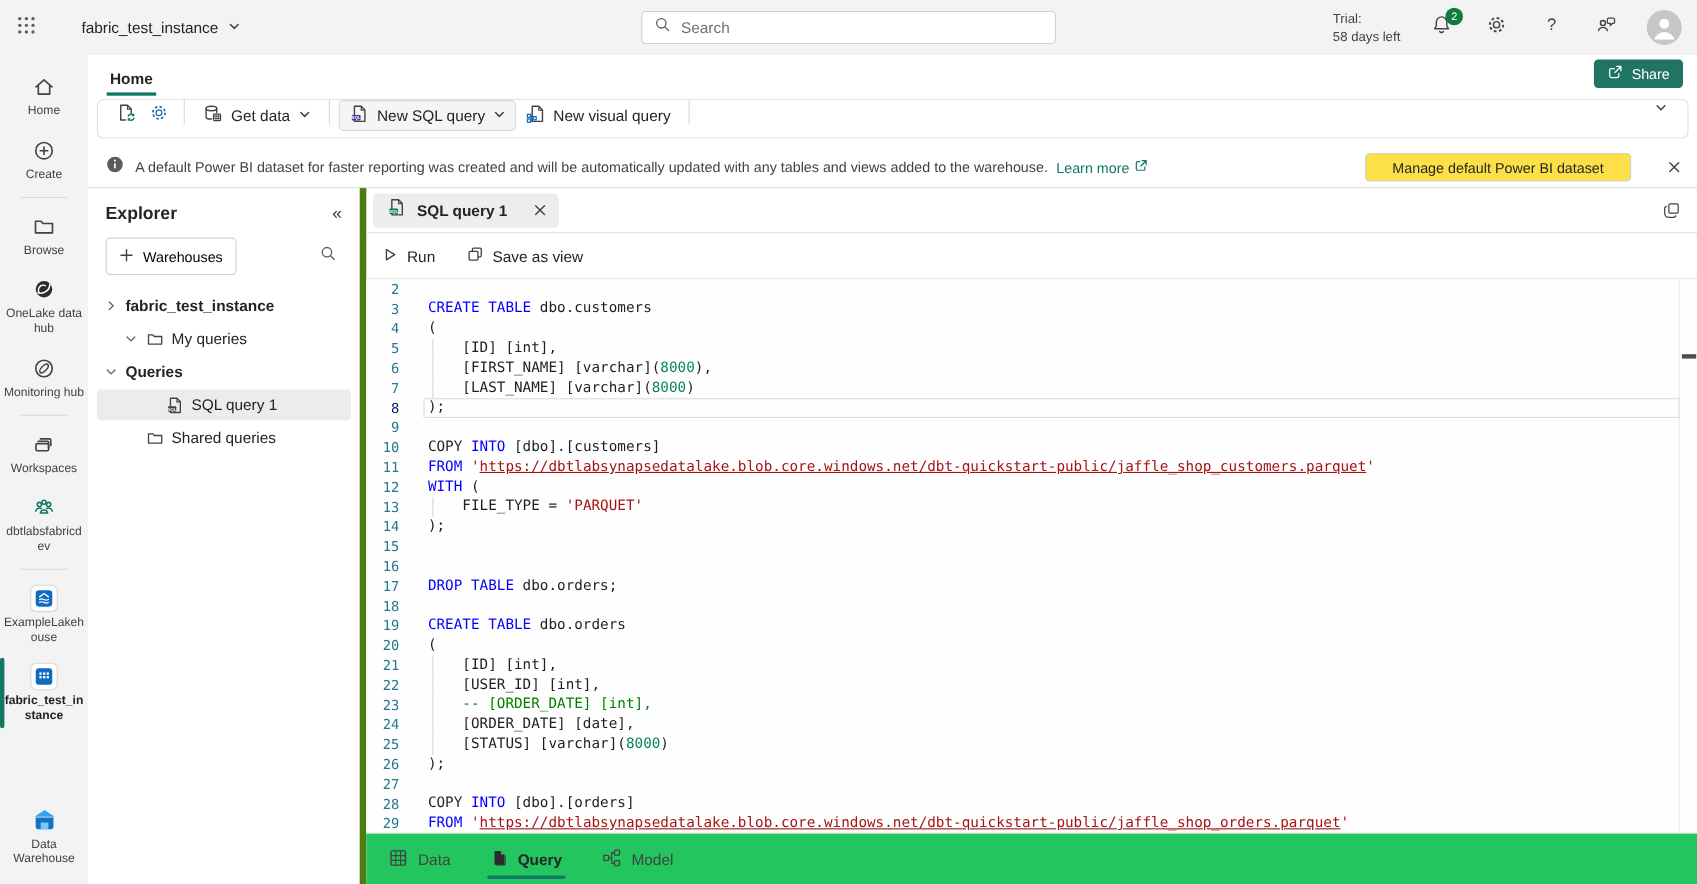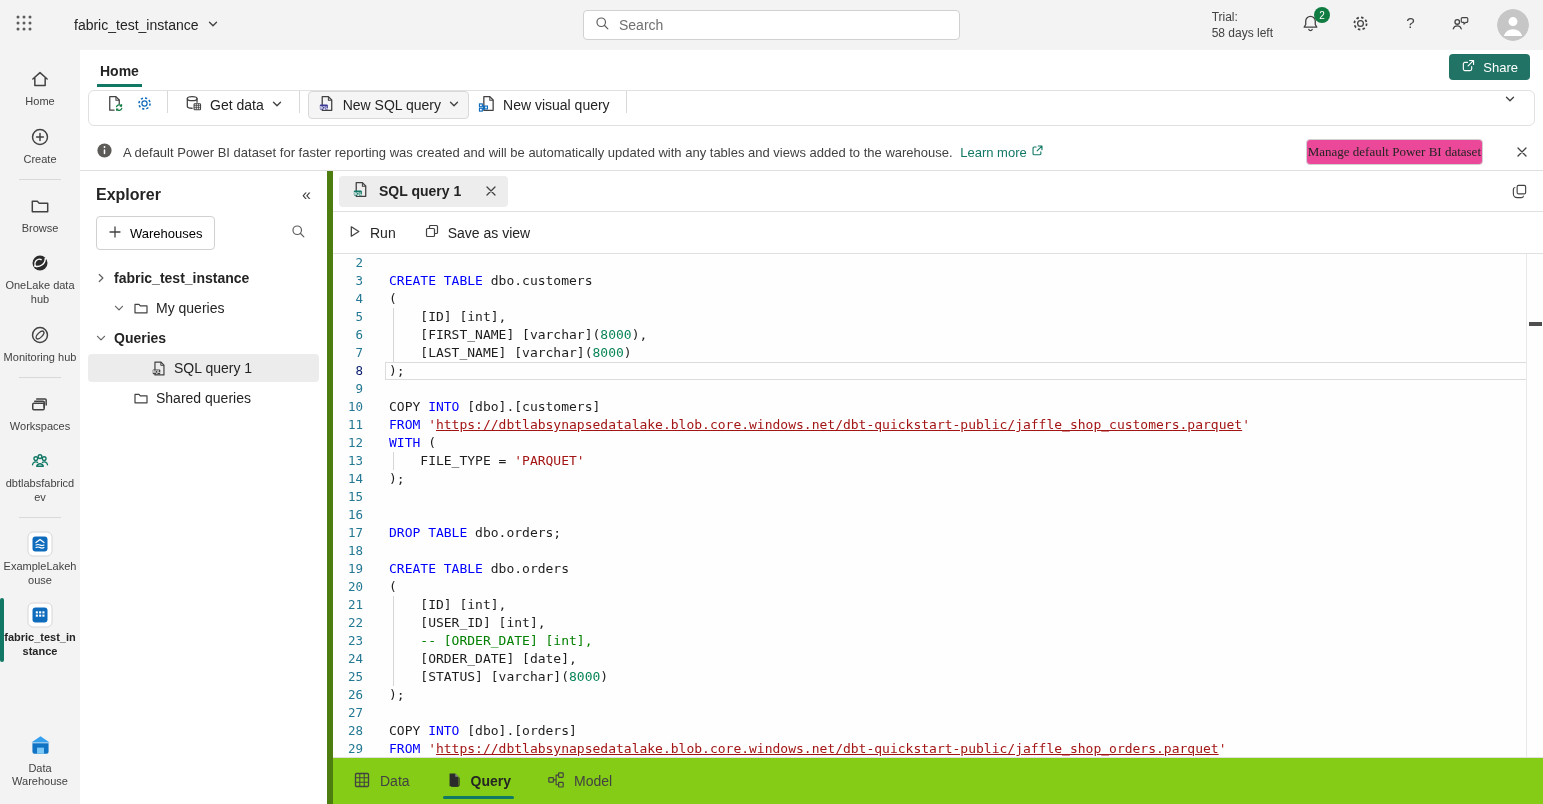--- a/index.html
+++ b/index.html
@@ -41,21 +41,21 @@
   .rb-icbtn { width:30px; height:28px; display:flex; align-items:center; justify-content:center; border-radius:4px; cursor:pointer; }
   .rb-div { width:1px; height:22px; background:#d9d9d9; margin:0 8px; }
   .rb-btn { display:flex; align-items:center; gap:7px; height:28px; padding:0 8px; font-size:14px; border-radius:4px; cursor:pointer; white-space:nowrap; }
   .rb-btn.highlight { background:#f5f5f5; border:1px solid #d9d9d9; }
   .rb-chevron { margin-left:auto; width:28px; display:flex; justify-content:center; cursor:pointer; }
 
   .banner { height:37px; display:flex; align-items:center; gap:10px; padding:0 14px 0 16px; border-bottom:1px solid #e0e0e0; }
   .banner-text { font-size:13px; color:#424242; white-space:nowrap; }
   .learn-more { color:#117865; text-decoration:none; display:inline-flex; align-items:center; gap:4px; margin-left:4px; font-size:13px; cursor:pointer; }
   .banner-right { margin-left:auto; display:flex; align-items:center; gap:18px; }
-  .manage-btn { background:#ec4899; border:1px solid #d1d1d1; border-radius:4px; height:26px; padding:0 1px; font-size:13px; font-family:Liberation Serif, serif; color:#242424; cursor:pointer; white-space:nowrap; }
+  .manage-btn { background:#fde047; border:1px solid #d1d1d1; border-radius:4px; height:26px; padding:0 24px; font-size:13px; font-family:Liberation Sans, sans-serif; color:#242424; cursor:pointer; white-space:nowrap; }
 
   .work-row { flex:1; display:flex; min-height:0; }
 
   
   #explorer { width:253px; border-right:6px solid #4d7c0f; display:flex; flex-direction:column; }
   .exp-head { display:flex; align-items:center; justify-content:space-between; padding:15px 16px 10px; }
   .exp-title { font-size:16px; font-weight:bold; }
   .exp-collapse { font-size:16px; color:#424242; cursor:pointer; }
   .exp-tools { display:flex; align-items:center; justify-content:space-between; padding:2px 16px 2px; }
   .wh-btn { display:flex; align-items:center; gap:8px; border:1px solid #d1d1d1; border-radius:4px; height:26px; padding:16px 11px; font-size:13px; background:#fff; font-family:inherit; cursor:pointer; }
@@ -83,21 +83,21 @@
   .ed-line .guide { position:absolute; left:60px; top:0; bottom:0; width:1px; background:#d6d6d6; }
   .ed-line.current::after { content:""; position:absolute; left:52px; right:16px; top:0; bottom:0; border:1px solid #dcdcdc; pointer-events:none; }
   .ed-line.current .ed-gutter { color:#0b216f; }
   .kw { color:#0000ff; } .pl { color:#1e1e1e; } .num { color:#098658; }
   .str { color:#a31515; } .cmt { color:#008000; }
   .url { color:#a31515; text-decoration:underline; }
   .ruler { position:absolute; top:0; bottom:0; right:16px; width:1px; background:#e8e8e8; }
   .ruler-mark { position:absolute; right:1px; width:13px; height:4px; top:68px; background:#4f4f4f; }
 
   
-  #bottombar { height:47px; border-top:1px solid #e0e0e0; display:flex; align-items:center; padding-left:20px; gap:36px; background:#84cc16; }
+  #bottombar { height:47px; border-top:1px solid #e0e0e0; display:flex; align-items:center; padding-left:20px; gap:36px; background:#22c55e; }
   .bb-item { position:relative; display:flex; align-items:center; gap:9px; font-size:14px; color:#424242; height:100%; cursor:pointer; }
   .bb-item.selected { font-weight:bold; color:#242424; }
   .bb-item.selected::after { content:""; position:absolute; left:-3px; right:-3px; bottom:5px; height:3px; border-radius:2px; background:#117865; }
 </style>
 </head>
 <body>
 
 <div id="app">
 
   <div id="topbar">

